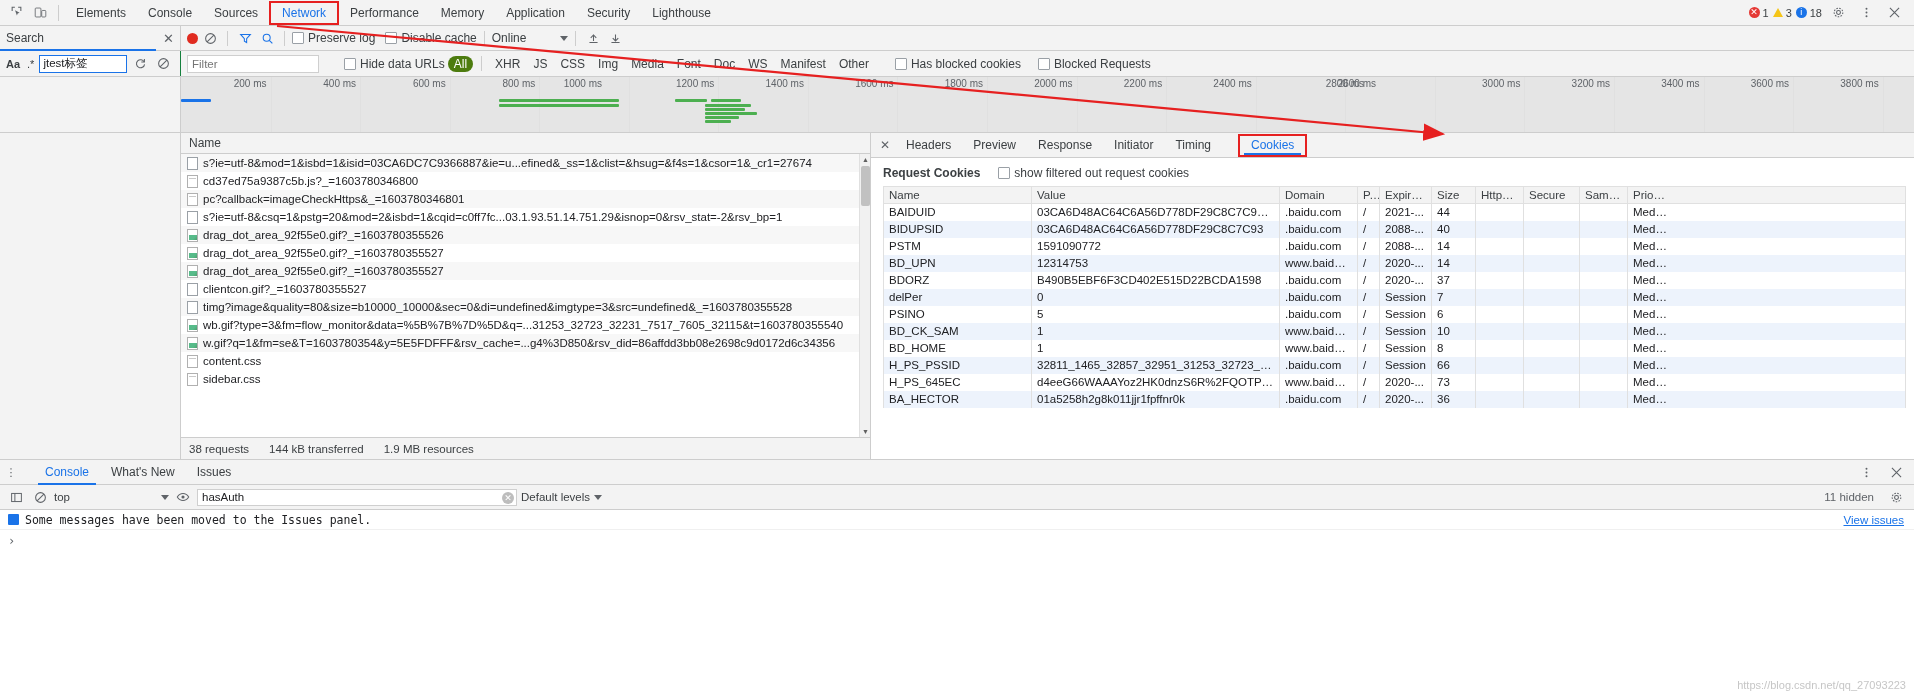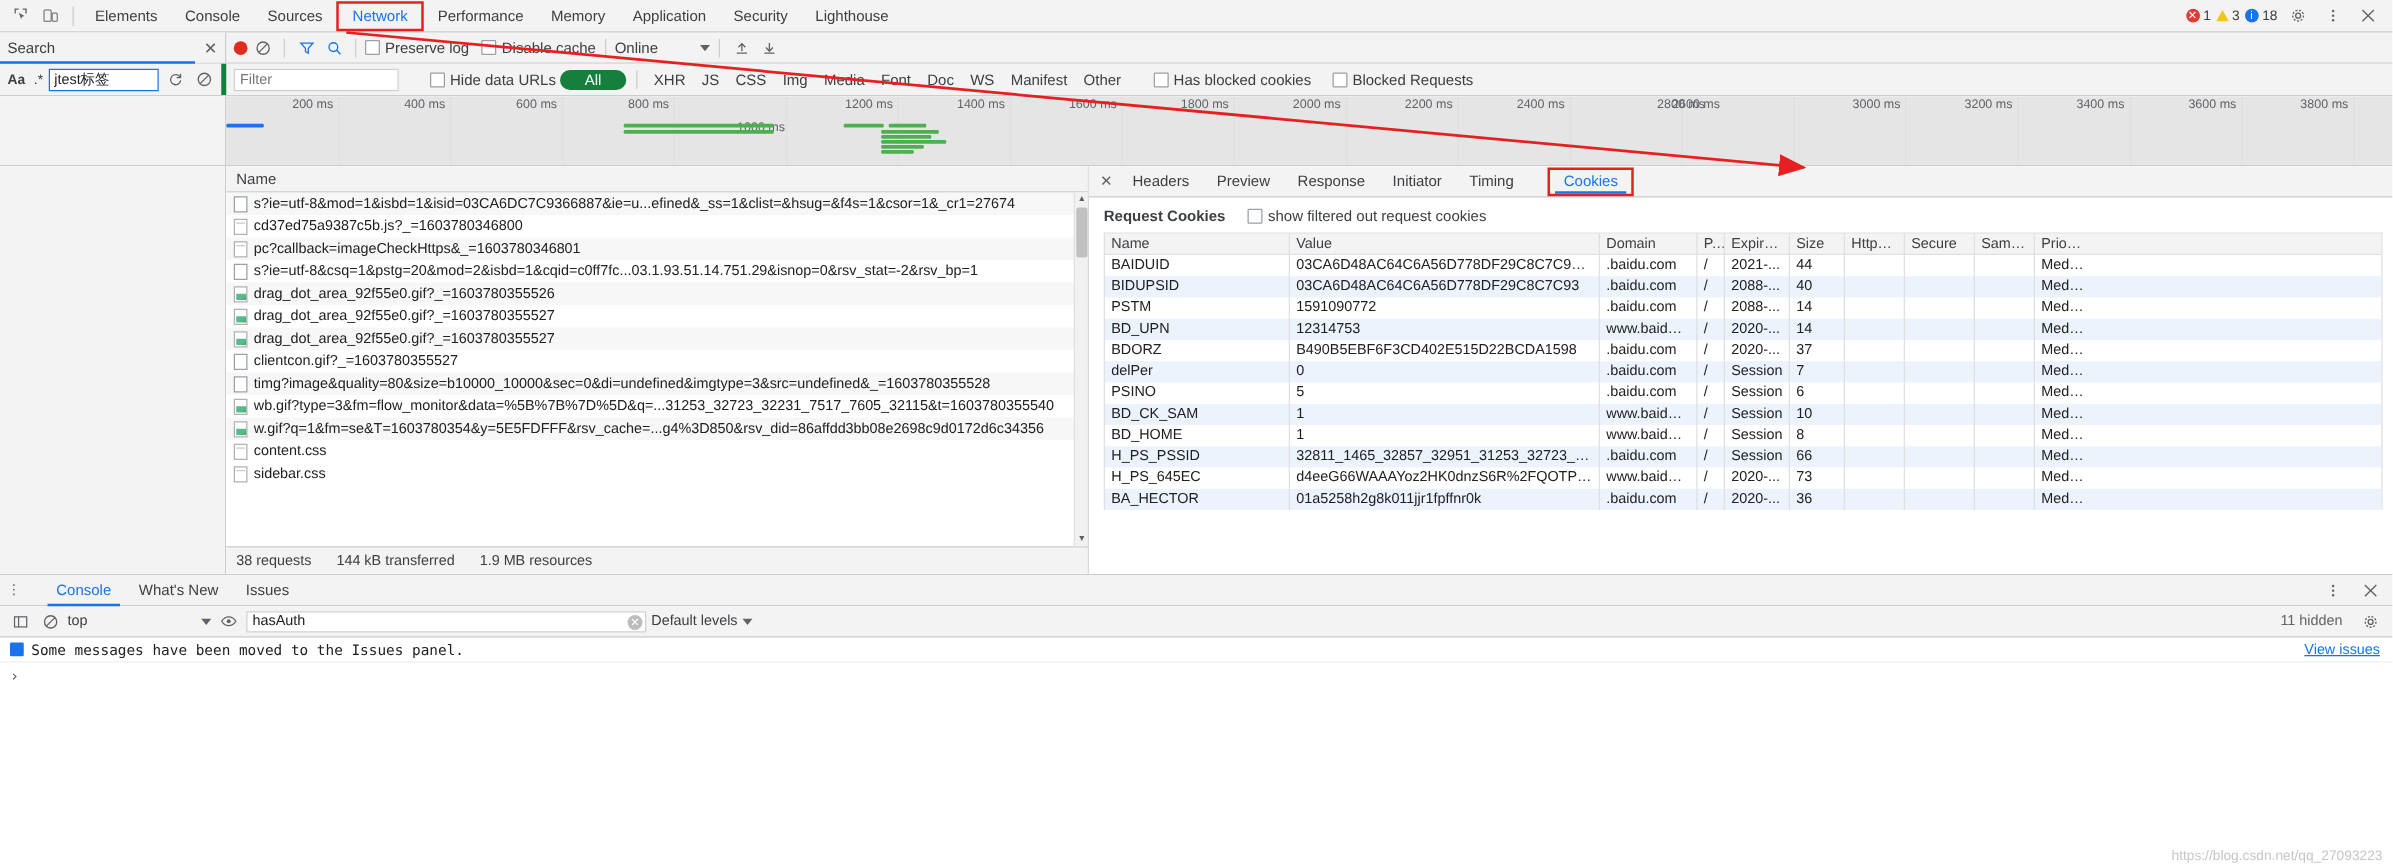--- a/index.html
+++ b/index.html
@@ -81,37 +81,37 @@
           border-radius: 1px; display: inline-block; flex: none; }
   .throttle { display: flex; align-items: center; gap: 4px; font-size: 12px;
               color: #3c4043; cursor: pointer; }
   .caret { width: 0; height: 0; border-left: 4px solid transparent;
            border-right: 4px solid transparent; border-top: 5px solid #5f6368; }
 
   
   .row3 { display: flex; height: 26px; background: #f3f3f3;
           border-bottom: 1px solid #cdcdcd; }
   .search-pane-input { width: 181px; display: flex; align-items: center; gap: 3px;
-                       padding: 0 4px; border-right: 4px solid #15803d; }
+                       padding: 0 4px; border-right: 1px solid #15803d; }
   .aa-btn { font-size: 11px; font-weight: bold; color: #3c4043; padding: 0 2px; cursor: pointer; }
   .re-btn { font-size: 11px; color: #3c4043; padding: 0 2px; cursor: pointer; }
   .sinput {
     width: 88px; height: 18px; border: 1px solid #1a73e8; background: #fff;
     font-size: 11.5px; padding: 0 3px; color: #202124; outline: none;
     font-family: "Liberation Sans", sans-serif;
   }
   .filter-bar { flex: 1; display: flex; align-items: center; gap: 3px; padding: 0 6px; }
   .finput {
     width: 132px; height: 18px; border: 1px solid #cfcfcf; background: #fff;
     font-size: 11.5px; padding: 0 4px; color: #202124; outline: none;
     font-family: "Liberation Sans", sans-serif;
   }
   .ftype { font-size: 12px; color: #3c4043; padding: 1px 5px; cursor: pointer;
            white-space: nowrap; border-radius: 2px; }
-  .ftype.sel { background: #15803d; color: #fff; border-radius: 8px; padding: 1px 20px; }
+  .ftype.sel { background: #4d7c0f; color: #fff; border-radius: 8px; padding: 1px 6px; }
 
   
   .overview-wrap { display: flex; height: 56px; border-bottom: 1px solid #cdcdcd; background: #fff; }
   .overview-left { width: 181px; background: #f3f3f3; border-right: 1px solid #cdcdcd; }
   .overview { flex: 1; position: relative; background: #e5e5e5; overflow: hidden; }
   .ruler-tick { position: absolute; top: 0; height: 100%; border-left: 1px solid #e0e0e0; }
   .ruler-lbl { position: absolute; top: 1px; font-size: 10px; color: #5f6368;
                transform: translateX(-100%); padding-right: 4px; white-space: nowrap; }
   .ov-bar { position: absolute; height: 3px; border-radius: 1px; }
 
@@ -398,21 +398,21 @@
     <div class="overview" id="overview">
         <div class="ruler-tick" style="left: 89.5607px;"></div>
         <div class="ruler-lbl" style="left: 89.5607px;">200 ms</div>
         <div class="ruler-tick" style="left: 179.121px;"></div>
         <div class="ruler-lbl" style="left: 179.121px;">400 ms</div>
         <div class="ruler-tick" style="left: 268.682px;"></div>
         <div class="ruler-lbl" style="left: 268.682px;">600 ms</div>
         <div class="ruler-tick" style="left: 358.243px;"></div>
         <div class="ruler-lbl" style="left: 358.243px;">800 ms</div>
         <div class="ruler-tick" style="left: 447.804px;"></div>
-        <div class="ruler-lbl" style="left: 451px; margin-top: 19px;">1000 ms</div>
+        <div class="ruler-lbl" style="left: 425px;">1000 ms</div>
         <div class="ruler-tick" style="left: 537.364px;"></div>
         <div class="ruler-lbl" style="left: 537.364px;">1200 ms</div>
         <div class="ruler-tick" style="left: 626.925px;"></div>
         <div class="ruler-lbl" style="left: 626.925px;">1400 ms</div>
         <div class="ruler-tick" style="left: 716.486px;"></div>
         <div class="ruler-lbl" style="left: 716.486px;">1600 ms</div>
         <div class="ruler-tick" style="left: 806.047px;"></div>
         <div class="ruler-lbl" style="left: 806.047px;">1800 ms</div>
         <div class="ruler-tick" style="left: 895.607px;"></div>
         <div class="ruler-lbl" style="left: 895.607px;">2000 ms</div>

